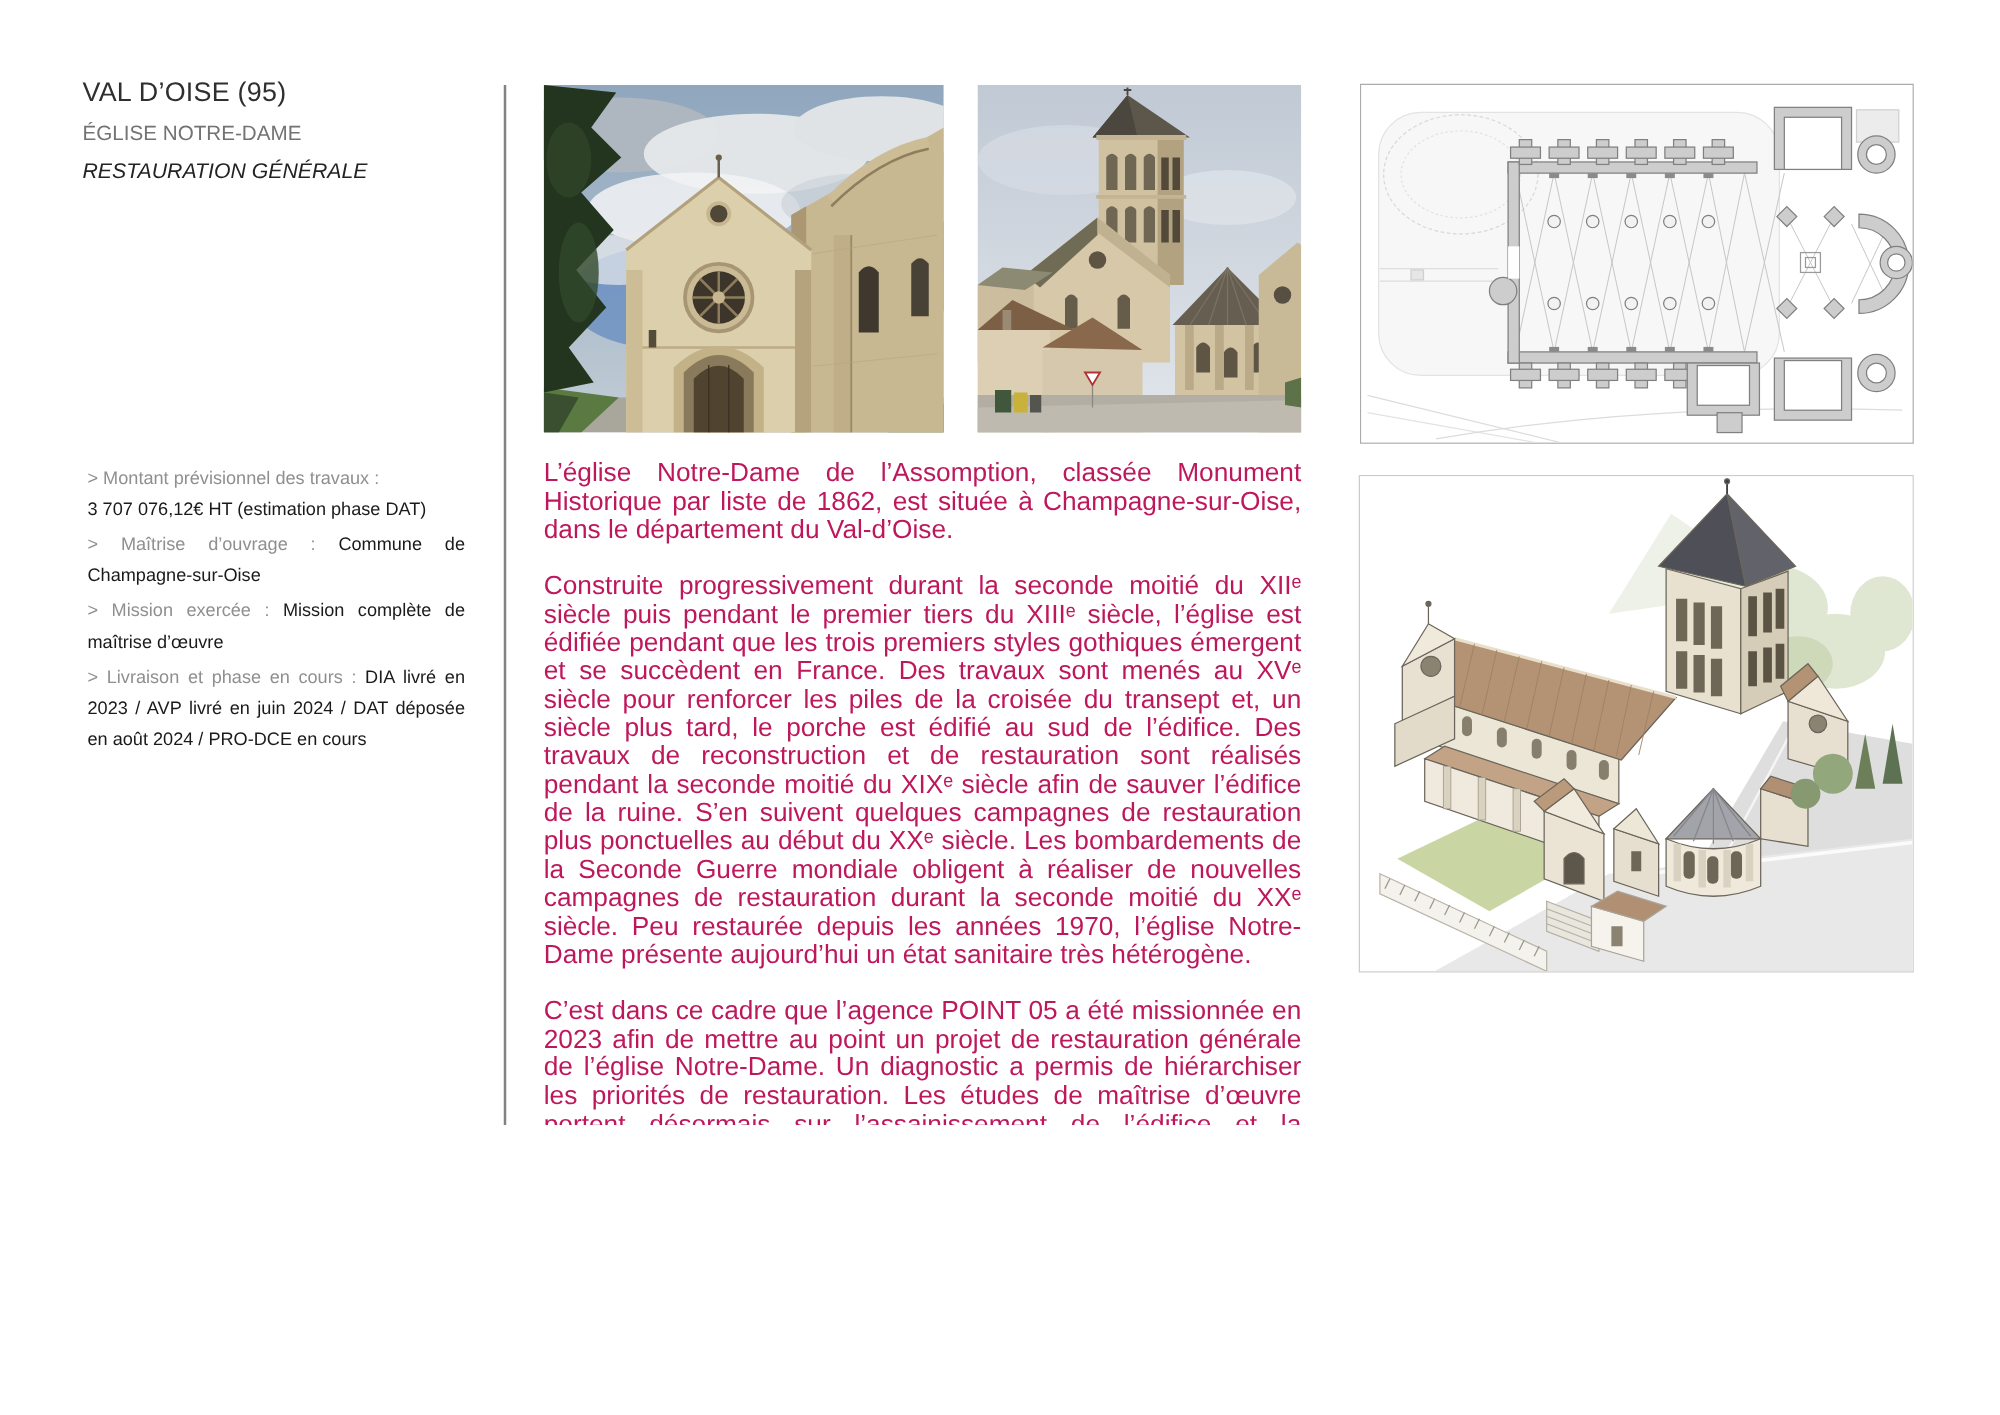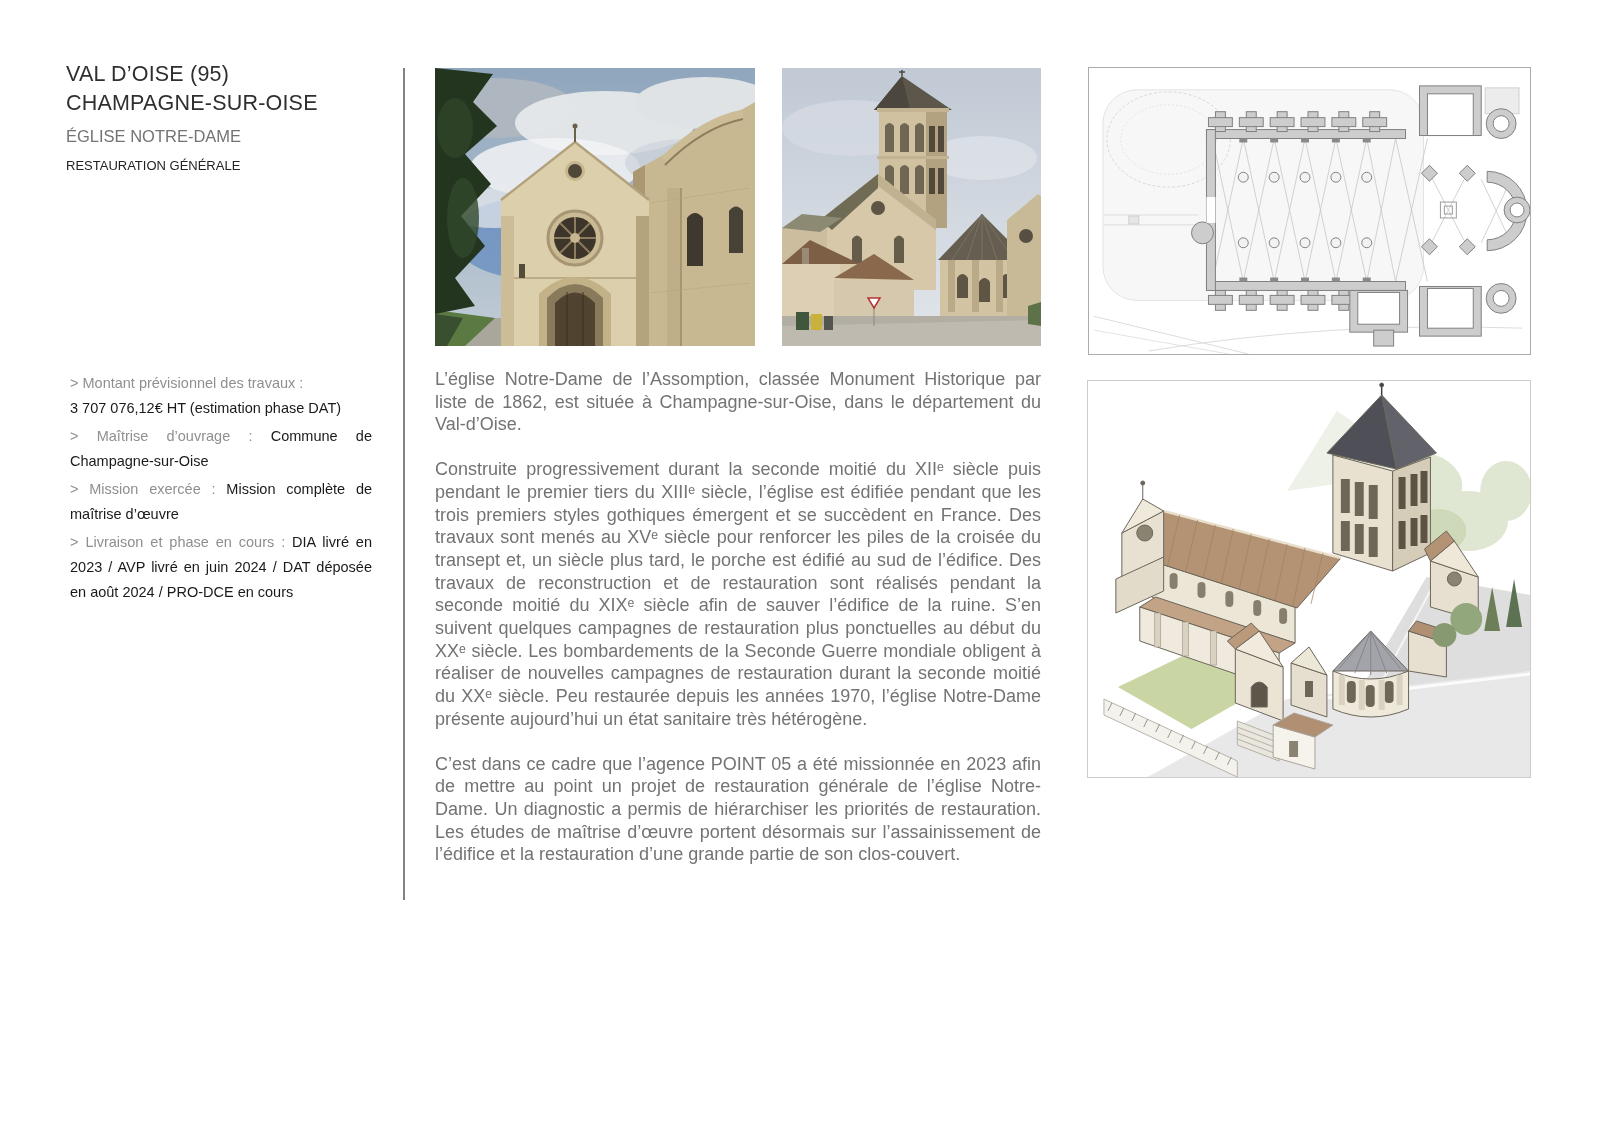--- a/index.html
+++ b/index.html
@@ -6,54 +6,53 @@
   .page{position:relative;width:1600px;height:900px;background:#fff;overflow:hidden;
         font-family:"Liberation Sans","DejaVu Sans",sans-serif;}
   figure{margin:0;}
   svg{display:block;width:100%;height:100%;}
 
   
   .title-block{position:absolute;left:66px;top:60px;width:320px;color:#2e2e2e;}
   .t1{font-size:21.5px;line-height:29px;letter-spacing:.2px;color:#2f2f2f;}
   .t2{font-size:16.5px;line-height:23px;color:#737373;}
   .t2.first{margin-top:7px;}
-  .t3{font-size:13px;line-height:23px;color:#232323;margin-top:6px;}
+  .t3{font-size:17px;line-height:23px;color:#232323;margin-top:6px;font-style:italic;}
 
   .details{position:absolute;left:66px;top:371px;width:306px;
            font-size:14.5px;line-height:25px;text-align:justify;}
   .details p{margin:0 0 3px 4px;}
   .lbl{color:#8f8f8f;}
   .val{color:#1a1a1a;}
 
   .divider{position:absolute;left:403px;top:68px;width:1.5px;height:995px;background:#828282;}
 
   
   .photo1{position:absolute;left:435px;top:68px;width:320px;height:278px;}
   .photo2{position:absolute;left:782px;top:68px;width:259px;height:278px;}
   .plan{position:absolute;left:1088px;top:67px;width:443px;height:288px;
         border:1px solid #ababab;box-sizing:border-box;background:#fff;}
   .axon{position:absolute;left:1087px;top:380px;width:444px;height:398px;
         border:1px solid #cccccc;box-sizing:border-box;background:#fff;}
 
   
   .bodytext{position:absolute;left:435px;top:368px;width:606px;
-            font-size:18px;line-height:22.7px;text-align:justify;color:#737373;}
+            font-size:21px;line-height:22.7px;text-align:justify;color:#be185d;}
   .bodytext p{margin:0 0 22px 0;}
 
   
   .logo{position:absolute;left:1392px;top:924px;width:140px;height:140px;}
 </style>
 </head>
 <body>
 
 <div class="page">
 
   <header class="title-block">
     <div class="t1">VAL D’OISE (95)</div>
-    <div class="t1">CHAMPAGNE-SUR-OISE</div>
     <div class="t2 first">ÉGLISE NOTRE-DAME</div>
     <div class="t3">RESTAURATION GÉNÉRALE</div>
   </header>
 
   <section class="details">
     <p><span class="lbl">&gt; Montant prévisionnel des travaux :</span><br><span class="val">3 707 076,12€ HT (estimation phase DAT)</span></p>
     <p><span class="lbl">&gt; Maîtrise d’ouvrage :</span> <span class="val">Commune de Champagne-sur-Oise</span></p>
     <p><span class="lbl">&gt; Mission exercée :</span> <span class="val">Mission complète de maîtrise d’œuvre</span></p>
     <p><span class="lbl">&gt; Livraison et phase en cours :</span> <span class="val">DIA livré en 2023 / AVP livré en juin 2024 / DAT déposée en août 2024 / PRO-DCE en cours</span></p>
   </section>

